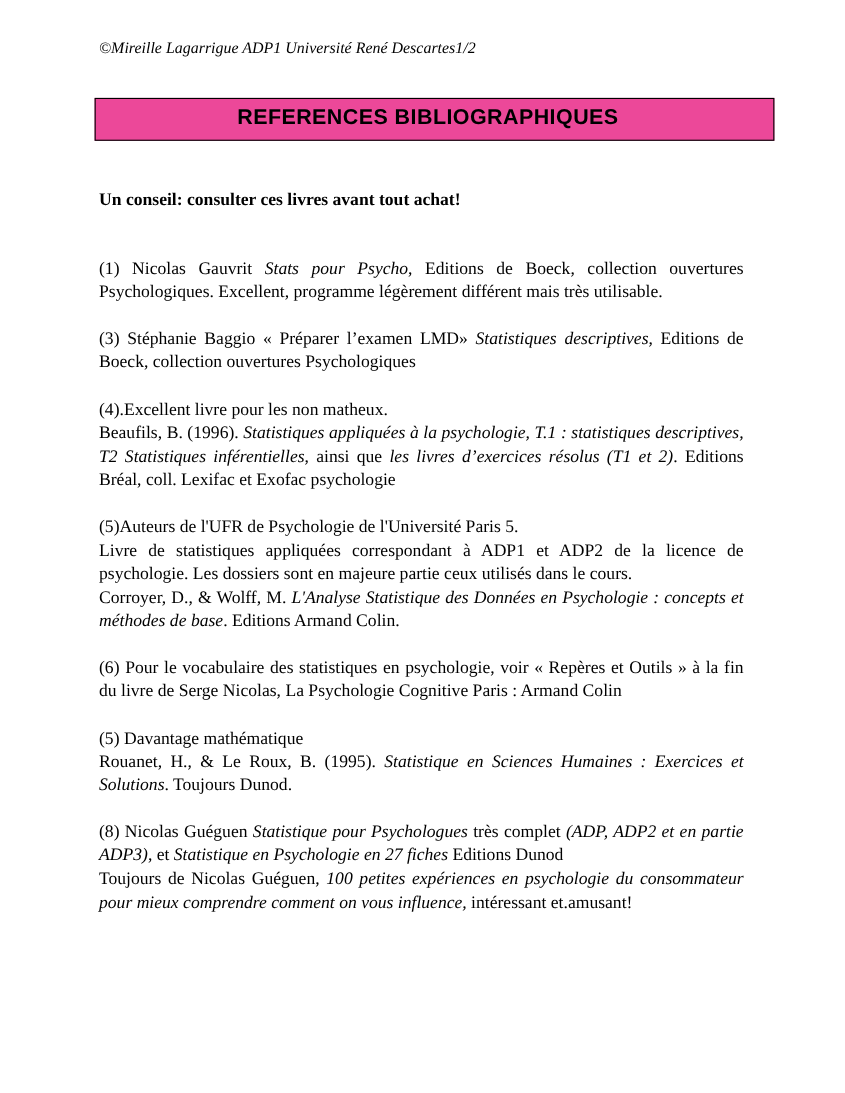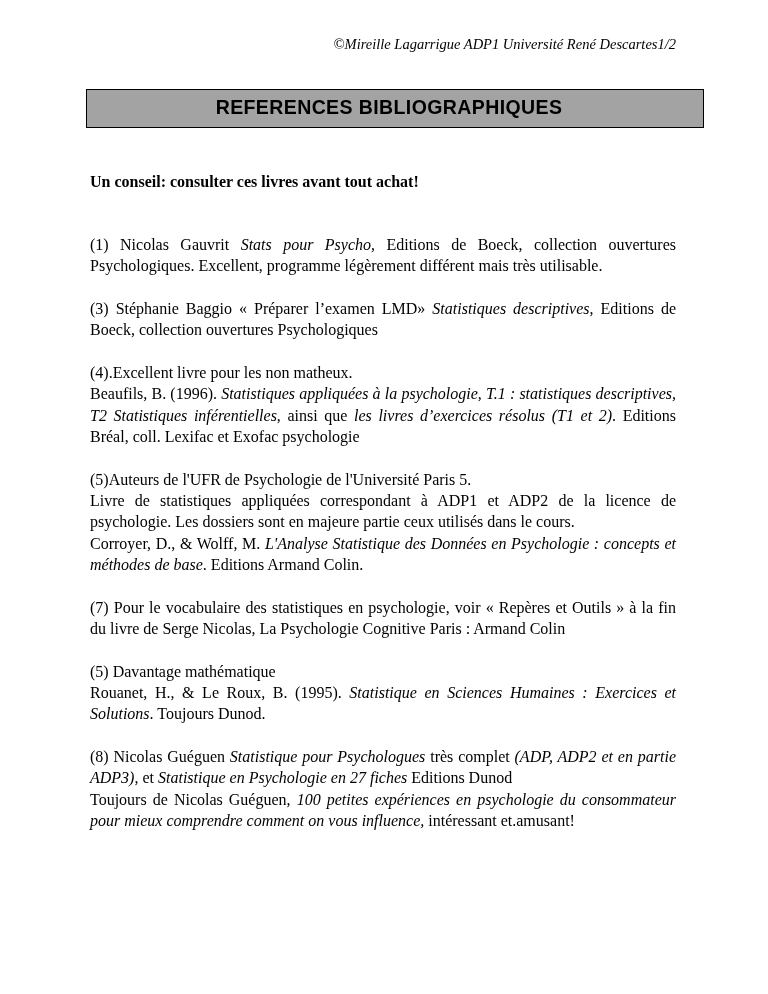--- a/index.html
+++ b/index.html
@@ -13,29 +13,29 @@
     position: relative;
     width: 768px;
     height: 994px;
     box-sizing: border-box;
     background: #ffffff;
     padding: 36px 92px 0 90px;
     overflow: hidden;
   }
   .header-row {
     display: flex;
-    justify-content: flex-end;
+    justify-content: flex-start;
     align-items: baseline;
     font-style: italic;
     font-size: 14.5px;
     margin-bottom: 36px;
   }
   .title-box {
     border: 1px solid #000000;
-    background: #a3a3a3;
+    background: #ec4899;
     text-align: center;
     padding: 6px 12px 8px 0;
     margin: 0 -28px 0 -4px;
   }
   .title-box h1 {
     margin: 0;
     font-size: 19.5px;
     font-weight: bold;
     letter-spacing: 0.4px;
     font-family: "Liberation Sans", "DejaVu Sans", sans-serif;
@@ -69,18 +69,18 @@
     <h1>REFERENCES BIBLIOGRAPHIQUES</h1>
   </div>
 
   <div class="advice">Un conseil: consulter ces livres avant tout achat!</div>
 
   <div class="paragraphs">
       <p><span>(1) Nicolas Gauvrit </span><span style="font-style: italic;">Stats pour Psycho</span><span>, Editions de Boeck, collection ouvertures Psychologiques. Excellent, programme légèrement différent mais très utilisable.</span></p>
       <p><span>(3) Stéphanie Baggio « Préparer l’examen LMD» </span><span style="font-style: italic;">Statistiques descriptives</span><span>, Editions de Boeck, collection ouvertures Psychologiques</span></p>
       <p><span>(4).Excellent livre pour les non matheux.</span><br><span>Beaufils, B. (1996). </span><span style="font-style: italic;">Statistiques appliquées à la psychologie, T.1 : statistiques descriptives, T2 Statistiques inférentielles</span><span>, ainsi que </span><span style="font-style: italic;">les livres d’exercices résolus (T1 et 2)</span><span>. Editions Bréal, coll. Lexifac et Exofac psychologie</span></p>
       <p><span>(5)Auteurs de l'UFR de Psychologie de l'Université Paris 5.</span><br><span>Livre de statistiques appliquées correspondant à ADP1 et ADP2 de la licence de psychologie. Les dossiers sont en majeure partie ceux utilisés dans le cours.</span><br><span>Corroyer, D., &amp; Wolff, M. </span><span style="font-style: italic;">L'Analyse Statistique des Données en Psychologie : concepts et méthodes de base</span><span>. Editions Armand Colin.</span></p>
-      <p><span>(7) Pour le vocabulaire des statistiques en psychologie, voir « Repères et Outils » à la fin du livre de Serge Nicolas, </span><span style="">La Psychologie Cognitive</span><span>  Paris : Armand Colin</span></p>
+      <p><span>(6) Pour le vocabulaire des statistiques en psychologie, voir « Repères et Outils » à la fin du livre de Serge Nicolas, </span><span style="">La Psychologie Cognitive</span><span>  Paris : Armand Colin</span></p>
       <p><span>(5) Davantage mathématique</span><br><span>Rouanet, H., &amp; Le Roux, B. (1995). </span><span style="font-style: italic;">Statistique en Sciences Humaines : Exercices et Solutions</span><span>. Toujours Dunod.</span></p>
       <p><span>(8) Nicolas Guéguen </span><span style="font-style: italic;">Statistique pour Psychologues</span><span> très complet </span><span style="font-style: italic;">(ADP, ADP2 et en partie ADP3)</span><span>, et </span><span style="font-style: italic;">Statistique en Psychologie en 27 fiches</span><span> Editions Dunod</span><br><span>Toujours de Nicolas Guéguen, </span><span style="font-style: italic;">100 petites expériences en psychologie du consommateur pour mieux comprendre comment on vous influence,</span><span> intéressant et.amusant!</span></p>
     </div>
 
 </div>
 
 </body></html>

